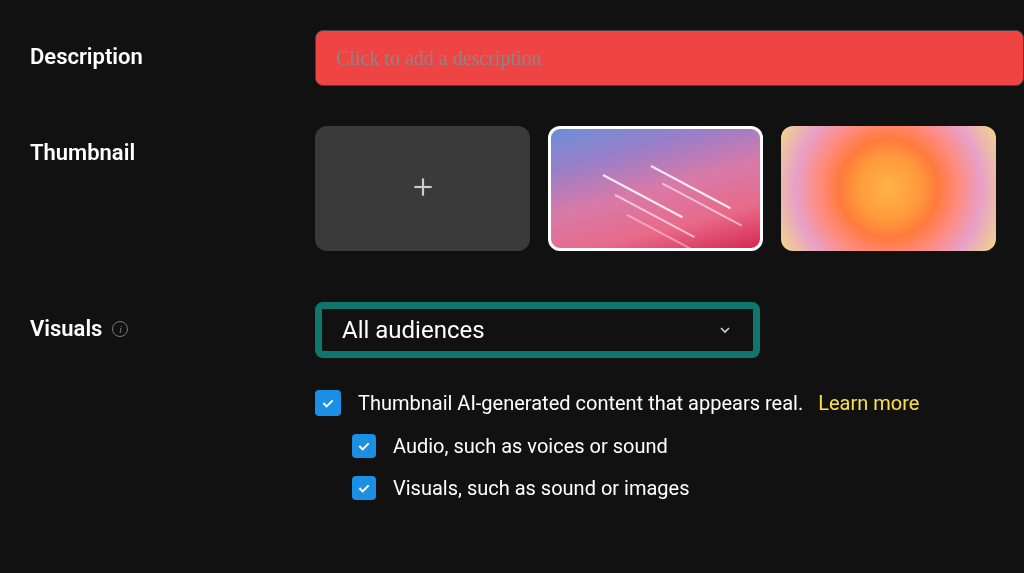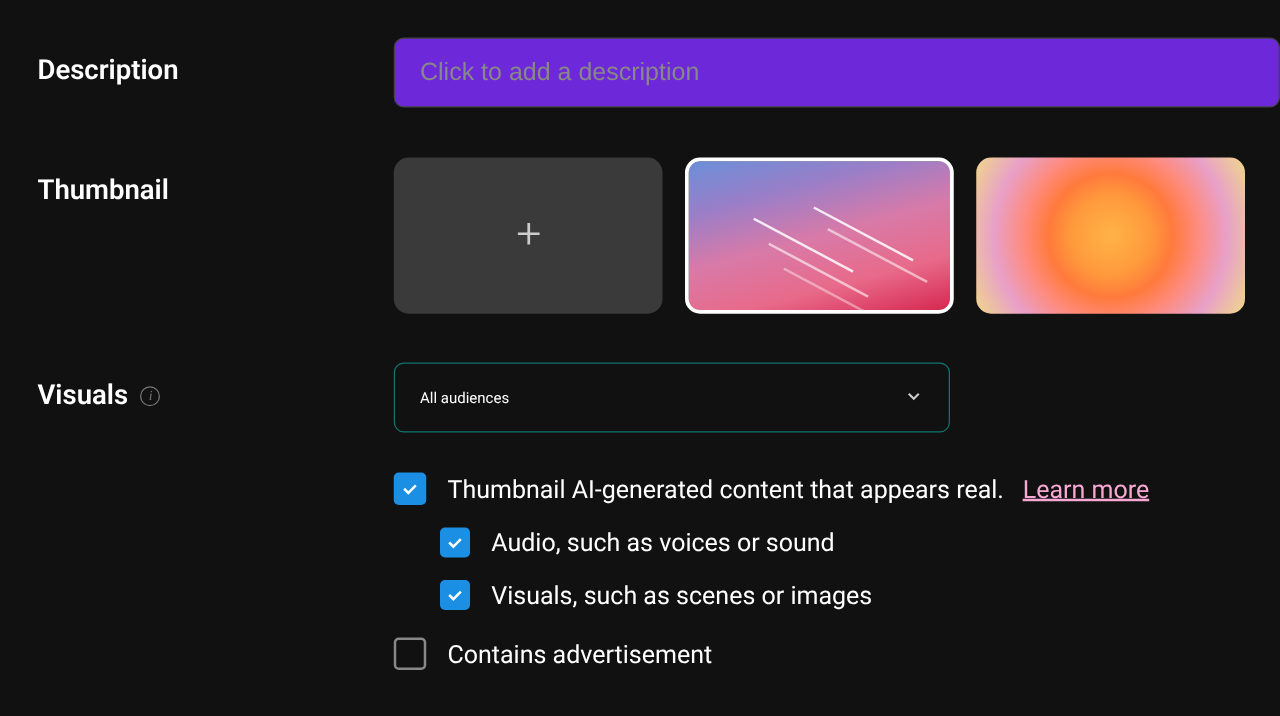--- a/index.html
+++ b/index.html
@@ -15,21 +15,21 @@
       height: 573px;
       overflow: hidden;
       padding: 30px 0 0 30px;
     }
     .form-row {
       display: flex;
       align-items: flex-start;
       margin-bottom: 40px;
     }
     .form-row.thumbnail-row {
-      margin-bottom: 39px;
+      margin-bottom: 51px;
     }
     .form-label {
       width: 285px;
       flex-shrink: 0;
       font-size: 22px;
       font-weight: 600;
       padding-top: 14px;
       display: flex;
       align-items: center;
       gap: 10px;
@@ -48,26 +48,27 @@
       font-style: italic;
       font-weight: normal;
     }
     .form-control-area {
       flex: 1;
       min-width: 0;
     }
     .description-input {
       width: 100%;
       height: 56px;
-      background: #6d28d9;
+      background: #ef4444;
       border: 1px solid #444;
       border-radius: 8px;
       padding: 14px 20px;
       color: #fff;
       font-size: 20px;
+      font-family: Liberation Serif, serif;
     }
     .description-input::placeholder {
       color: #888;
     }
     .thumbnails {
       display: flex;
       gap: 18px;
     }
     .thumb {
       width: 215px;
@@ -114,28 +115,28 @@
       transform: rotate(28deg);
       box-shadow: 18px 10px 0 rgba(255,255,255,0.55);
     }
     .thumb-gradient {
       background: radial-gradient(circle at center, #ffb347 0%, #ff9a3c 25%, #ff7a3c 40%, #ff8a7a 55%, #e8a0c8 75%, #f0d88a 100%);
     }
     .select-box {
       width: 445px;
       height: 56px;
       background: transparent;
-      border: 1px solid #0f766e;
+      border: 7px solid #0f766e;
       border-radius: 8px;
       padding: 0 20px;
       display: flex;
       align-items: center;
       justify-content: space-between;
       cursor: pointer;
-      font-size: 12px;
+      font-size: 24px;
       color: #fff;
     }
     .chevron-down svg {
       width: 16px;
       height: 16px;
       stroke: #ccc;
     }
     .checkbox-group {
       margin-top: 32px;
     }
@@ -171,22 +172,21 @@
       background: transparent;
     }
     .checkbox svg {
       width: 16px;
       height: 16px;
       stroke: #fff;
       stroke-width: 3;
       fill: none;
     }
     .learn-link {
-      color: #f9a8d4;
-      text-decoration: underline;
+      color: #fde047;
       margin-left: 10px;
       cursor: pointer;
     }
     .ad-row {
       margin-top: 22px;
     }
   </style>
 </head>
 <body>
 
@@ -253,24 +253,20 @@
         </div>
         <span>Audio, such as voices or sound</span>
       </div>
 
       <div class="checkbox-row checkbox-sub">
         <div class="checkbox checked">
           <svg viewBox="0 0 24 24">
               <polyline points="5 12 10 17 19 8"></polyline>
             </svg>
         </div>
-        <span>Visuals, such as scenes or images</span>
-      </div>
-
-      <div class="checkbox-row ad-row">
-        <div class="checkbox unchecked"></div>
-        <span>Contains advertisement</span>
-      </div>
+        <span>Visuals, such as sound or images</span>
+      </div>
+
 
     </div>
 
   </div>
 </div>
 
 </body></html>

